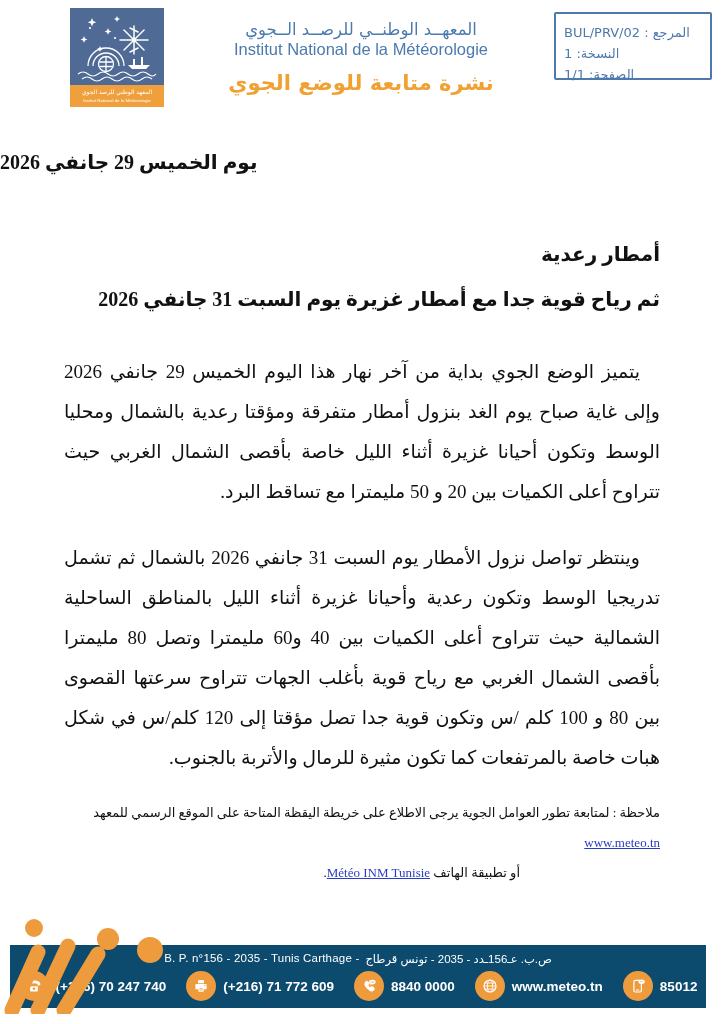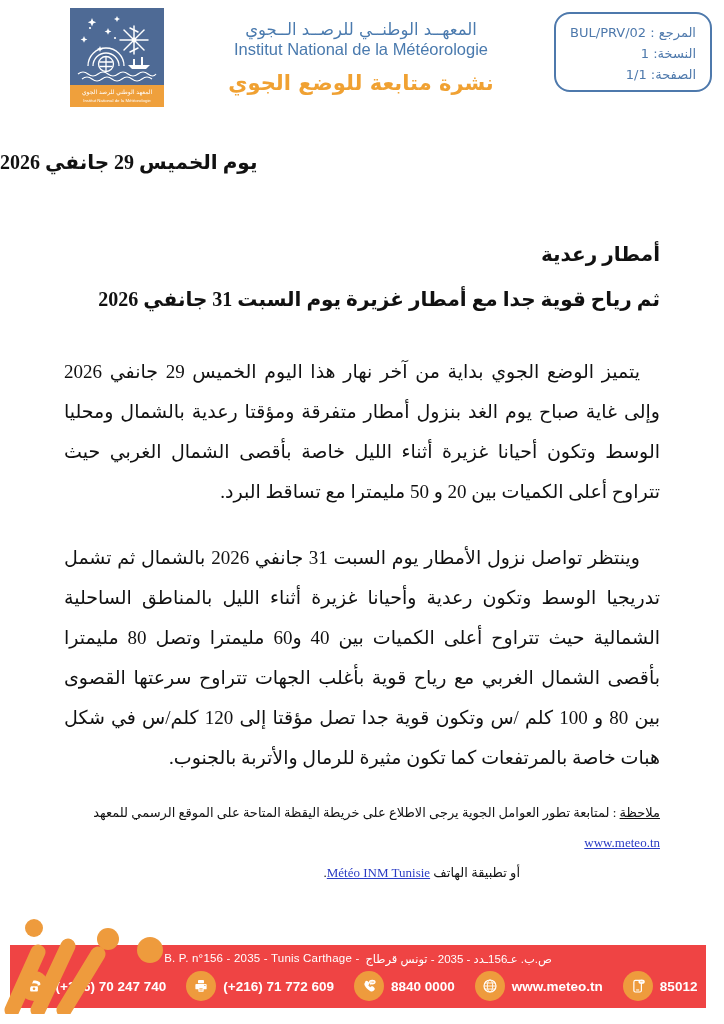--- a/index.html
+++ b/index.html
@@ -7,37 +7,37 @@
     position:relative;width:724px;height:1024px;margin:0 auto;background:#ffffff;
     font-family:"Liberation Serif","DejaVu Sans",serif;color:#111;overflow:hidden;
   }
   
   .logo-wrap{position:absolute;left:70px;top:8px;width:94px;height:99px;}
   .hdr-center{position:absolute;left:168px;right:170px;top:20px;text-align:center;}
   .inst-ar{font-family:"DejaVu Sans",sans-serif;font-size:16.5px;color:#4a7aae;direction:rtl;}
   .inst-fr{font-family:"Liberation Sans",sans-serif;font-size:16.5px;color:#4a7aae;margin-top:1px;}
   .bulletin-title{font-family:"DejaVu Sans",sans-serif;font-size:21px;font-weight:bold;color:#f0a132;direction:rtl;margin-top:12px;}
   .ref-box{
-    position:absolute;right:12px;top:12px;width:158px;height:80px;
-    border:2px solid #4e79ac;border-radius:16px;color:#4e79ac;
+    position:absolute;right:12px;top:12px;width:158px;height:68px;
+    border:2px solid #4e79ac;border-radius:2px;color:#4e79ac;
     font-family:"DejaVu Sans",sans-serif;font-size:13px;line-height:1.6;
-    direction:rtl;text-align:right;padding:9px 14px 0 8px;box-sizing:border-box;
+    direction:rtl;text-align:left;padding:9px 14px 0 8px;box-sizing:border-box;
   }
   
   .date-line{position:absolute;left:0;right:0;top:150px;text-align:left;font-weight:bold;font-size:20px;direction:rtl;}
   .headline{position:absolute;left:64px;right:64px;top:232px;text-align:right;font-weight:bold;font-size:20px;line-height:45px;direction:rtl;}
   .body-text{position:absolute;left:64px;right:64px;top:352px;direction:rtl;text-align:justify;font-size:19px;line-height:40px;}
   .body-text p{margin:0 0 26px 0;text-indent:20px;}
   
   .note{position:absolute;left:64px;right:64px;top:798px;direction:rtl;font-size:13px;line-height:30px;text-align:right;}
-  .note .u{text-decoration:underline;}
+  .note .u{}
   .note a{color:#2b3cc4;text-decoration:underline;cursor:pointer;}
   .note-line2{padding-right:140px;}
   
-  .footer-bar{position:absolute;left:10px;right:18px;top:945px;height:63px;background:#ef4444;z-index:1;}
+  .footer-bar{position:absolute;left:10px;right:18px;top:945px;height:63px;background:#0c4a6e;z-index:1;}
   .footer-address{display:flex;justify-content:center;gap:6px;color:#fff;
     font-family:"Liberation Sans","DejaVu Sans",sans-serif;font-size:11.5px;margin-top:7px;letter-spacing:.2px;}
   .contacts{display:flex;justify-content:center;align-items:center;gap:20px;margin-top:5px;}
   .contact{display:flex;align-items:center;gap:7px;color:#fff;
     font-family:"Liberation Sans",sans-serif;font-size:13.5px;font-weight:bold;}
   .icon-circle{width:30px;height:30px;border-radius:50%;background:#ee9b3d;display:flex;align-items:center;justify-content:center;flex:0 0 auto;}
   .footer-decor{position:absolute;left:4px;top:906px;z-index:2;}
 </style>
 </head>
 <body>

